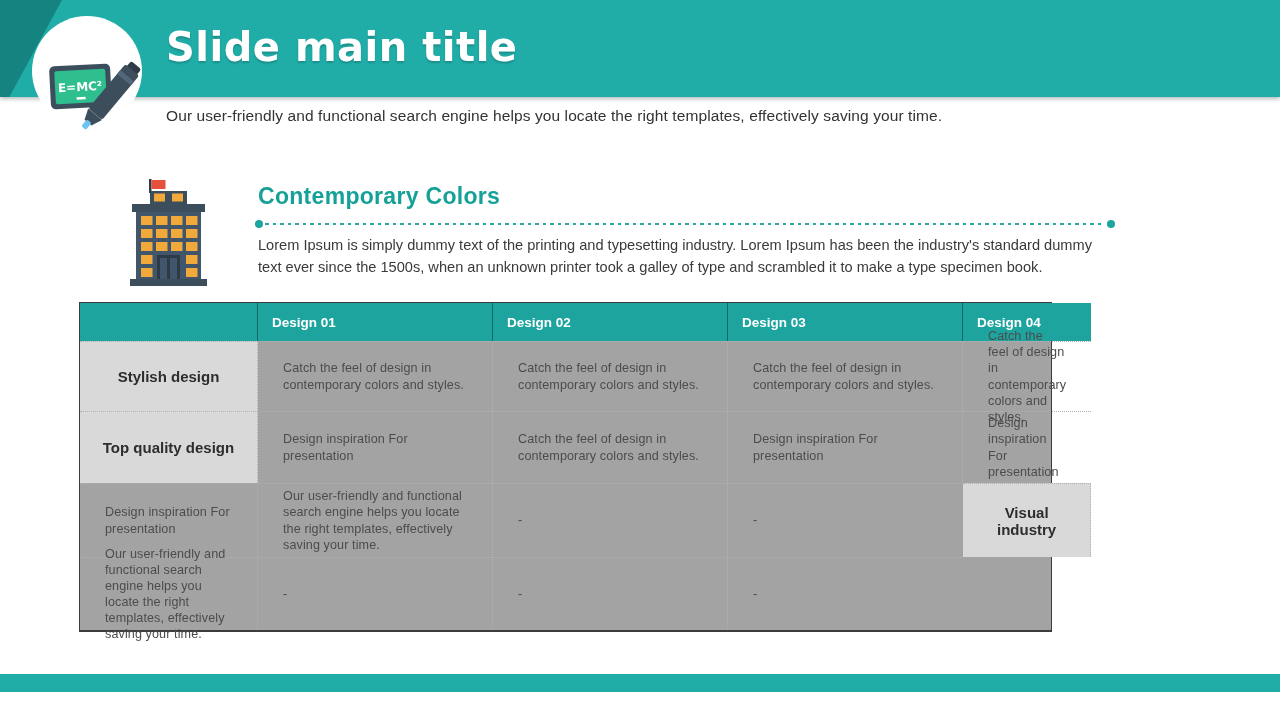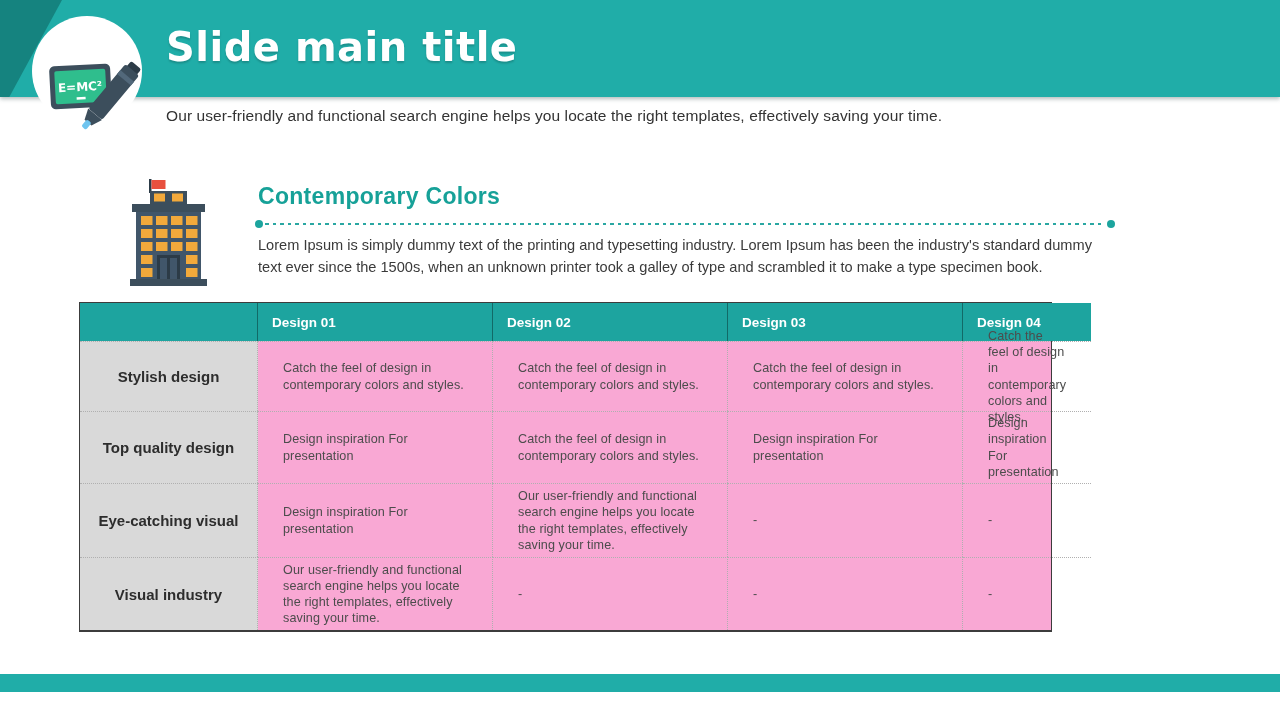--- a/index.html
+++ b/index.html
@@ -51,21 +51,21 @@
     position:absolute; left:258px; top:235px; margin:0; width:858px;
     font-size:14.6px; line-height:21.5px; color:#3a3a3a;
   }
   
   .cmp-table{
     position:absolute; left:79px; top:302px; width:973px;
     display:grid;
     grid-template-columns:178px 235px 235px 235px 1fr;
     grid-template-rows:38px 70px 72px 74px 73px;
     border:1.5px solid #3c3c3c; border-bottom-width:2.5px;
-    box-sizing:border-box; background:#f9a8d4;
+    box-sizing:border-box; background:#a3a3a3;
   }
   .cmp-table > div{ box-sizing:border-box; }
   .th{
     background:#1da49f; color:#ffffff; font-weight:bold; font-size:13.5px;
     display:flex; align-items:center; padding:0 14px;
     border-right:1px solid rgba(0,0,0,.35);
   }
   .th.last{ border-right:none; }
   .rowlabel{
     background:#d9d9d9; font-weight:bold; font-size:15px; color:#2d2d2d;
@@ -175,21 +175,20 @@
     <div class="td">Catch the feel of design in contemporary colors and styles.</div>
     <div class="td">Catch the feel of design in contemporary colors and styles.</div>
     <div class="td last">Catch the feel of design in contemporary colors and styles.</div>
 
     <div class="rowlabel">Top quality design</div>
     <div class="td">Design inspiration For presentation</div>
     <div class="td">Catch the feel of design in contemporary colors and styles.</div>
     <div class="td">Design inspiration For presentation</div>
     <div class="td last">Design inspiration For presentation</div>
 
-    <div class="rowlabel">Eye-catching visual</div>
     <div class="td">Design inspiration For presentation</div>
     <div class="td">Our user-friendly and functional search engine helps you locate the right templates, effectively saving your time.</div>
     <div class="td">-</div>
     <div class="td last">-</div>
 
     <div class="rowlabel">Visual industry</div>
     <div class="td">Our user-friendly and functional search engine helps you locate the right templates, effectively saving your time.</div>
     <div class="td">-</div>
     <div class="td">-</div>
     <div class="td last">-</div>

